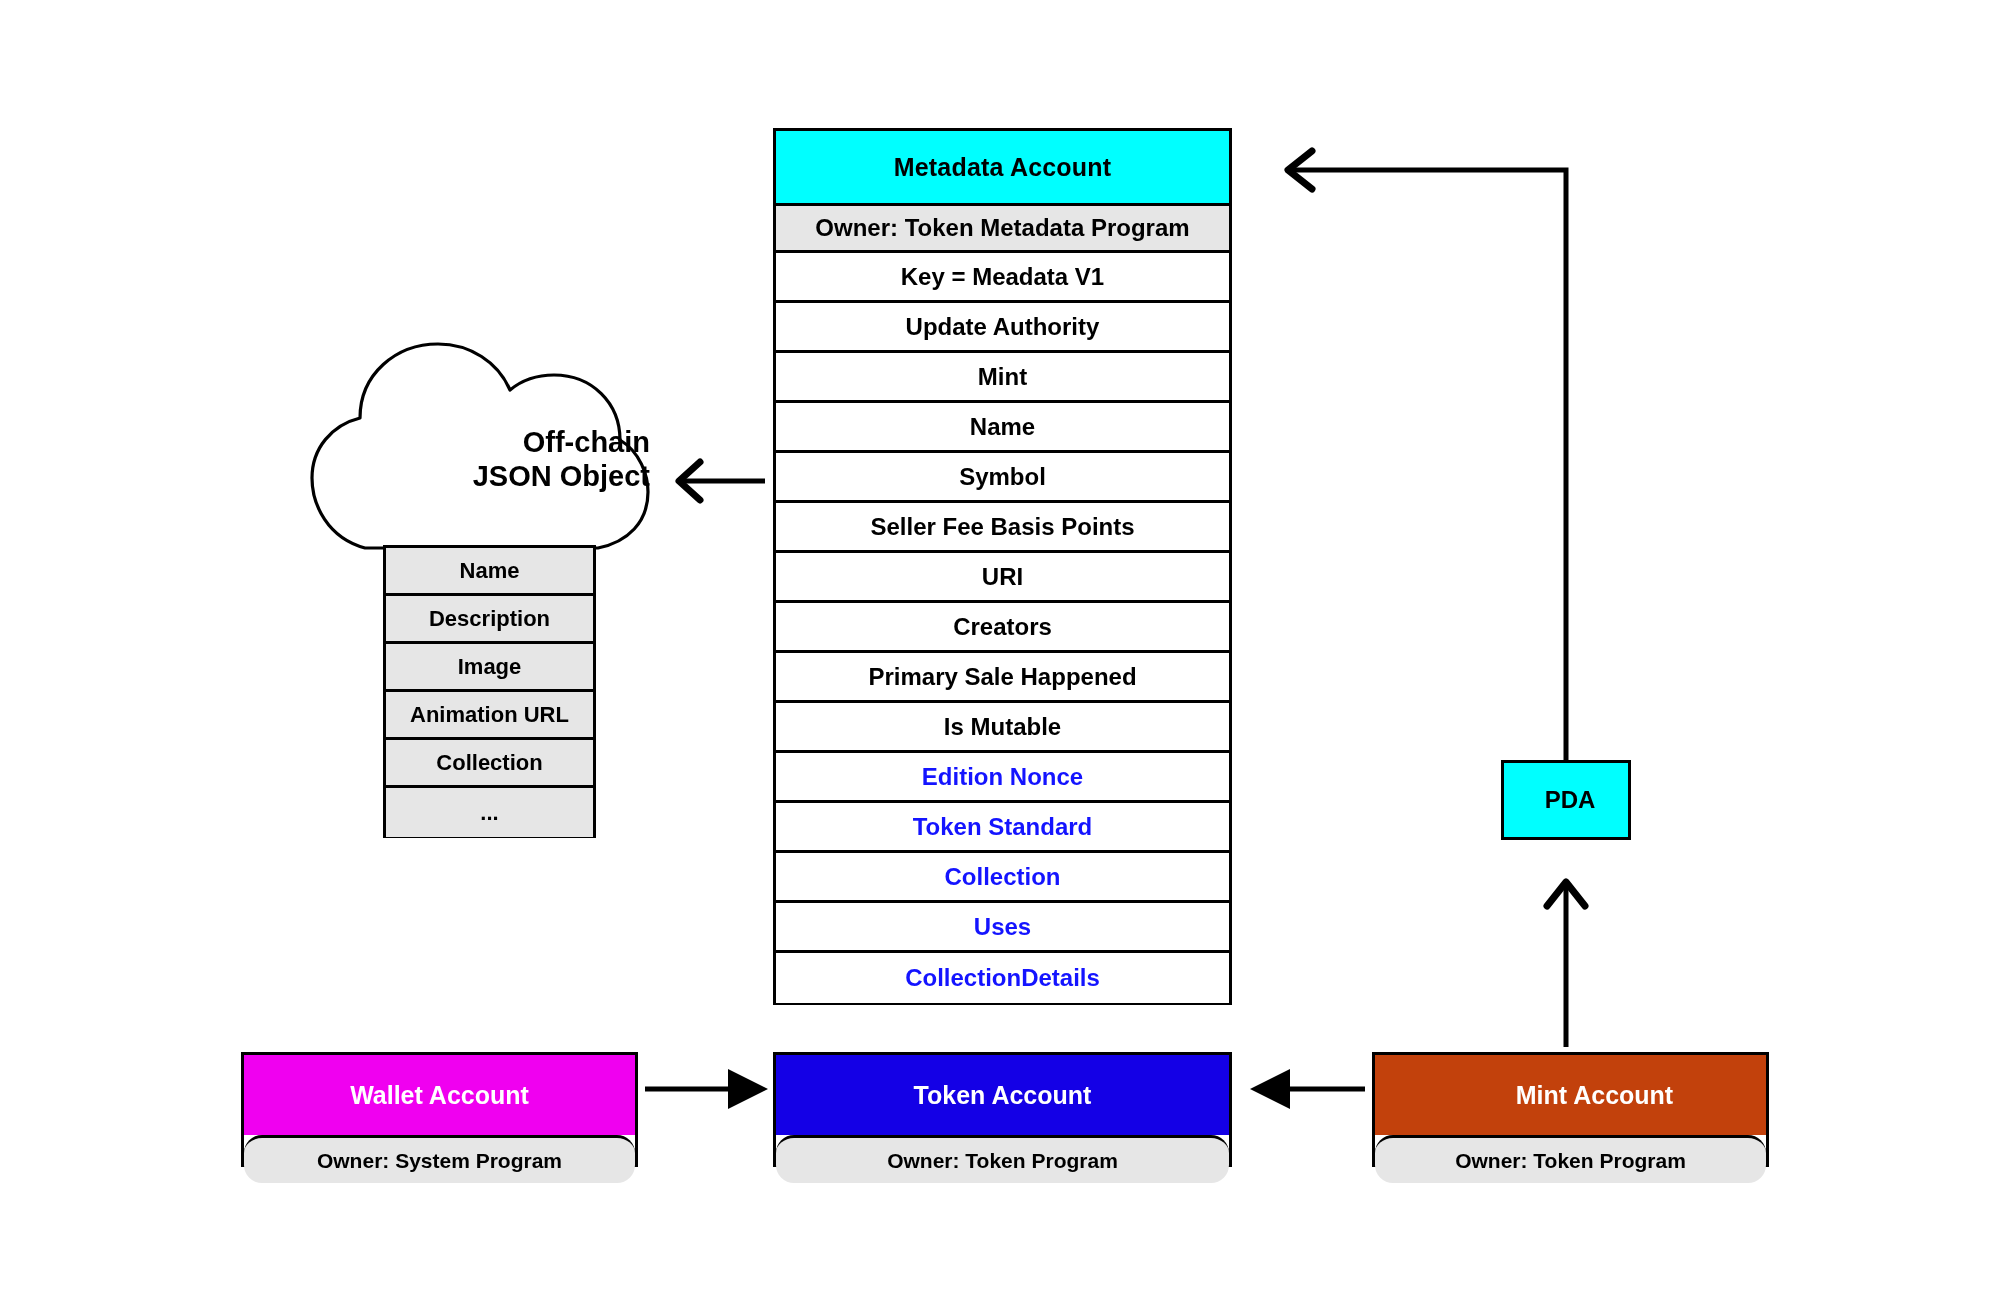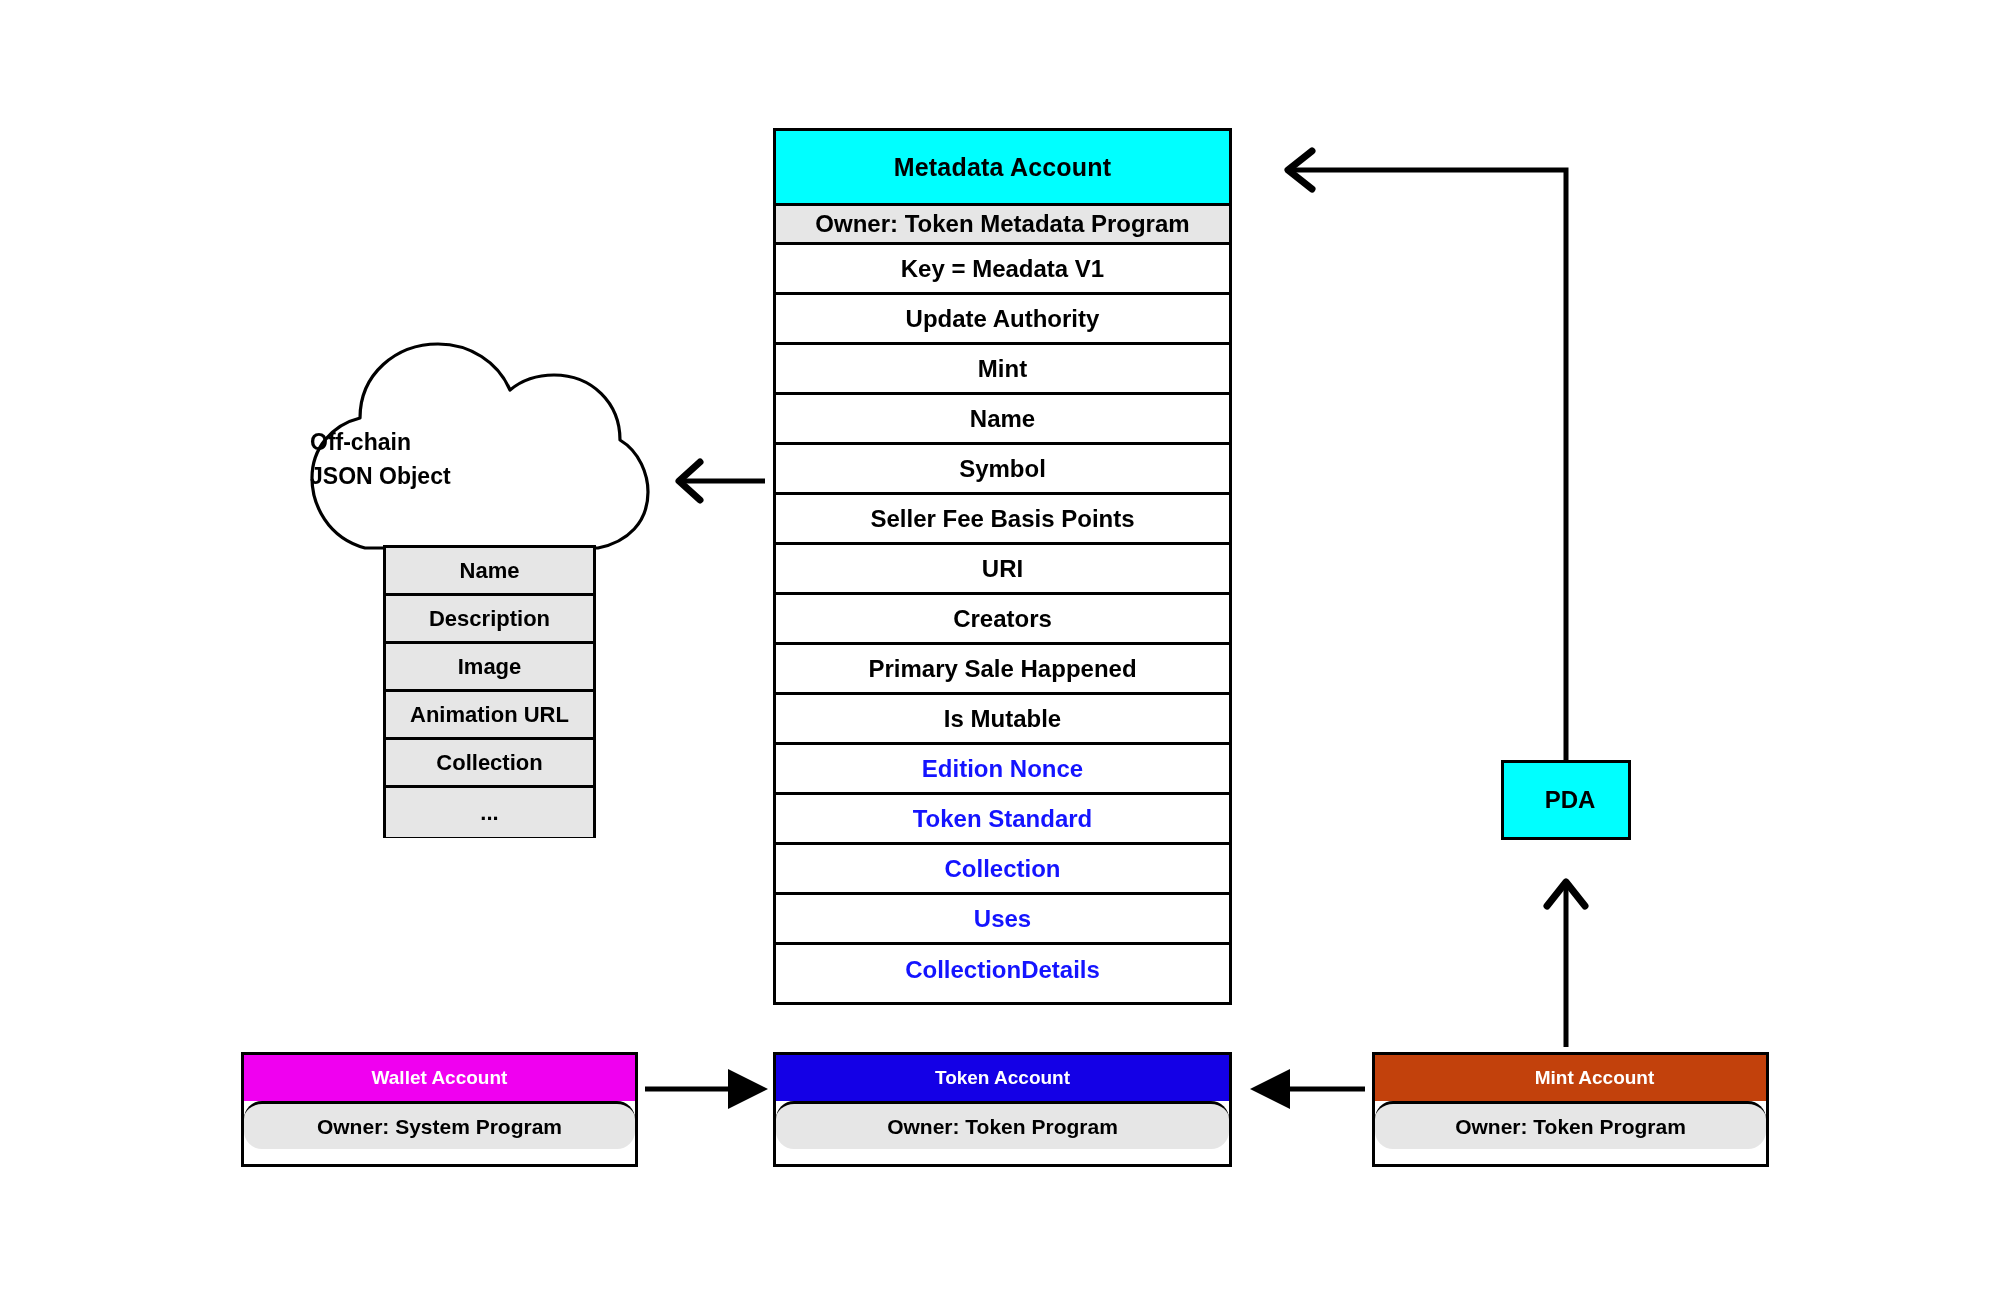--- a/index.html
+++ b/index.html
@@ -42,21 +42,21 @@
     border: 3px solid #000000;
     background: #ffffff;
   }
   #metadata-account .title {
     height: 72px;
     background: #00ffff;
     color: #000000;
     font-size: 25px;
   }
   #metadata-account .owner {
-    height: 42px;
+    height: 50px;
     font-size: 24px;
     background: #e6e6e6;
     border-top: 3px solid #000000;
     border-bottom: 3px solid #000000;
     display: flex;
     align-items: center;
     justify-content: center;
     font-weight: bold;
   }
   .meta-field {
@@ -80,22 +80,22 @@
     top: 330px;
     width: 340px;
     height: 220px;
   }
   #offchain-cloud svg { display: block; width: 340px; height: 220px; }
   #cloud-label {
     position: absolute;
     left: 310px;
     top: 425px;
     width: 340px;
-    text-align: left;
-    font-size: 23px;
+    text-align: right;
+    font-size: 29px;
     font-weight: bold;
     line-height: 34px;
     color: #000000;
     pointer-events: none;
   }
 
   
   #offchain-fields {
     left: 383px;
     top: 545px;
@@ -113,25 +113,25 @@
     font-weight: bold;
     color: #000000;
     background: #e6e6e6;
     border-bottom: 3px solid #000000;
   }
   .json-field:last-child { border-bottom: none; }
 
   
   .acct { position: absolute; border: 3px solid #000000; }
   .acct .acct-title {
-    height: 46px;
-    display: flex;
-    align-items: center;
-    justify-content: center;
-    font-size: 19px;
+    height: 80px;
+    display: flex;
+    align-items: center;
+    justify-content: center;
+    font-size: 25px;
     font-weight: bold;
     color: #ffffff;
   }
   .acct .acct-owner {
     height: 48px;
     display: flex;
     align-items: center;
     justify-content: center;
     font-size: 21px;
     font-weight: bold;

